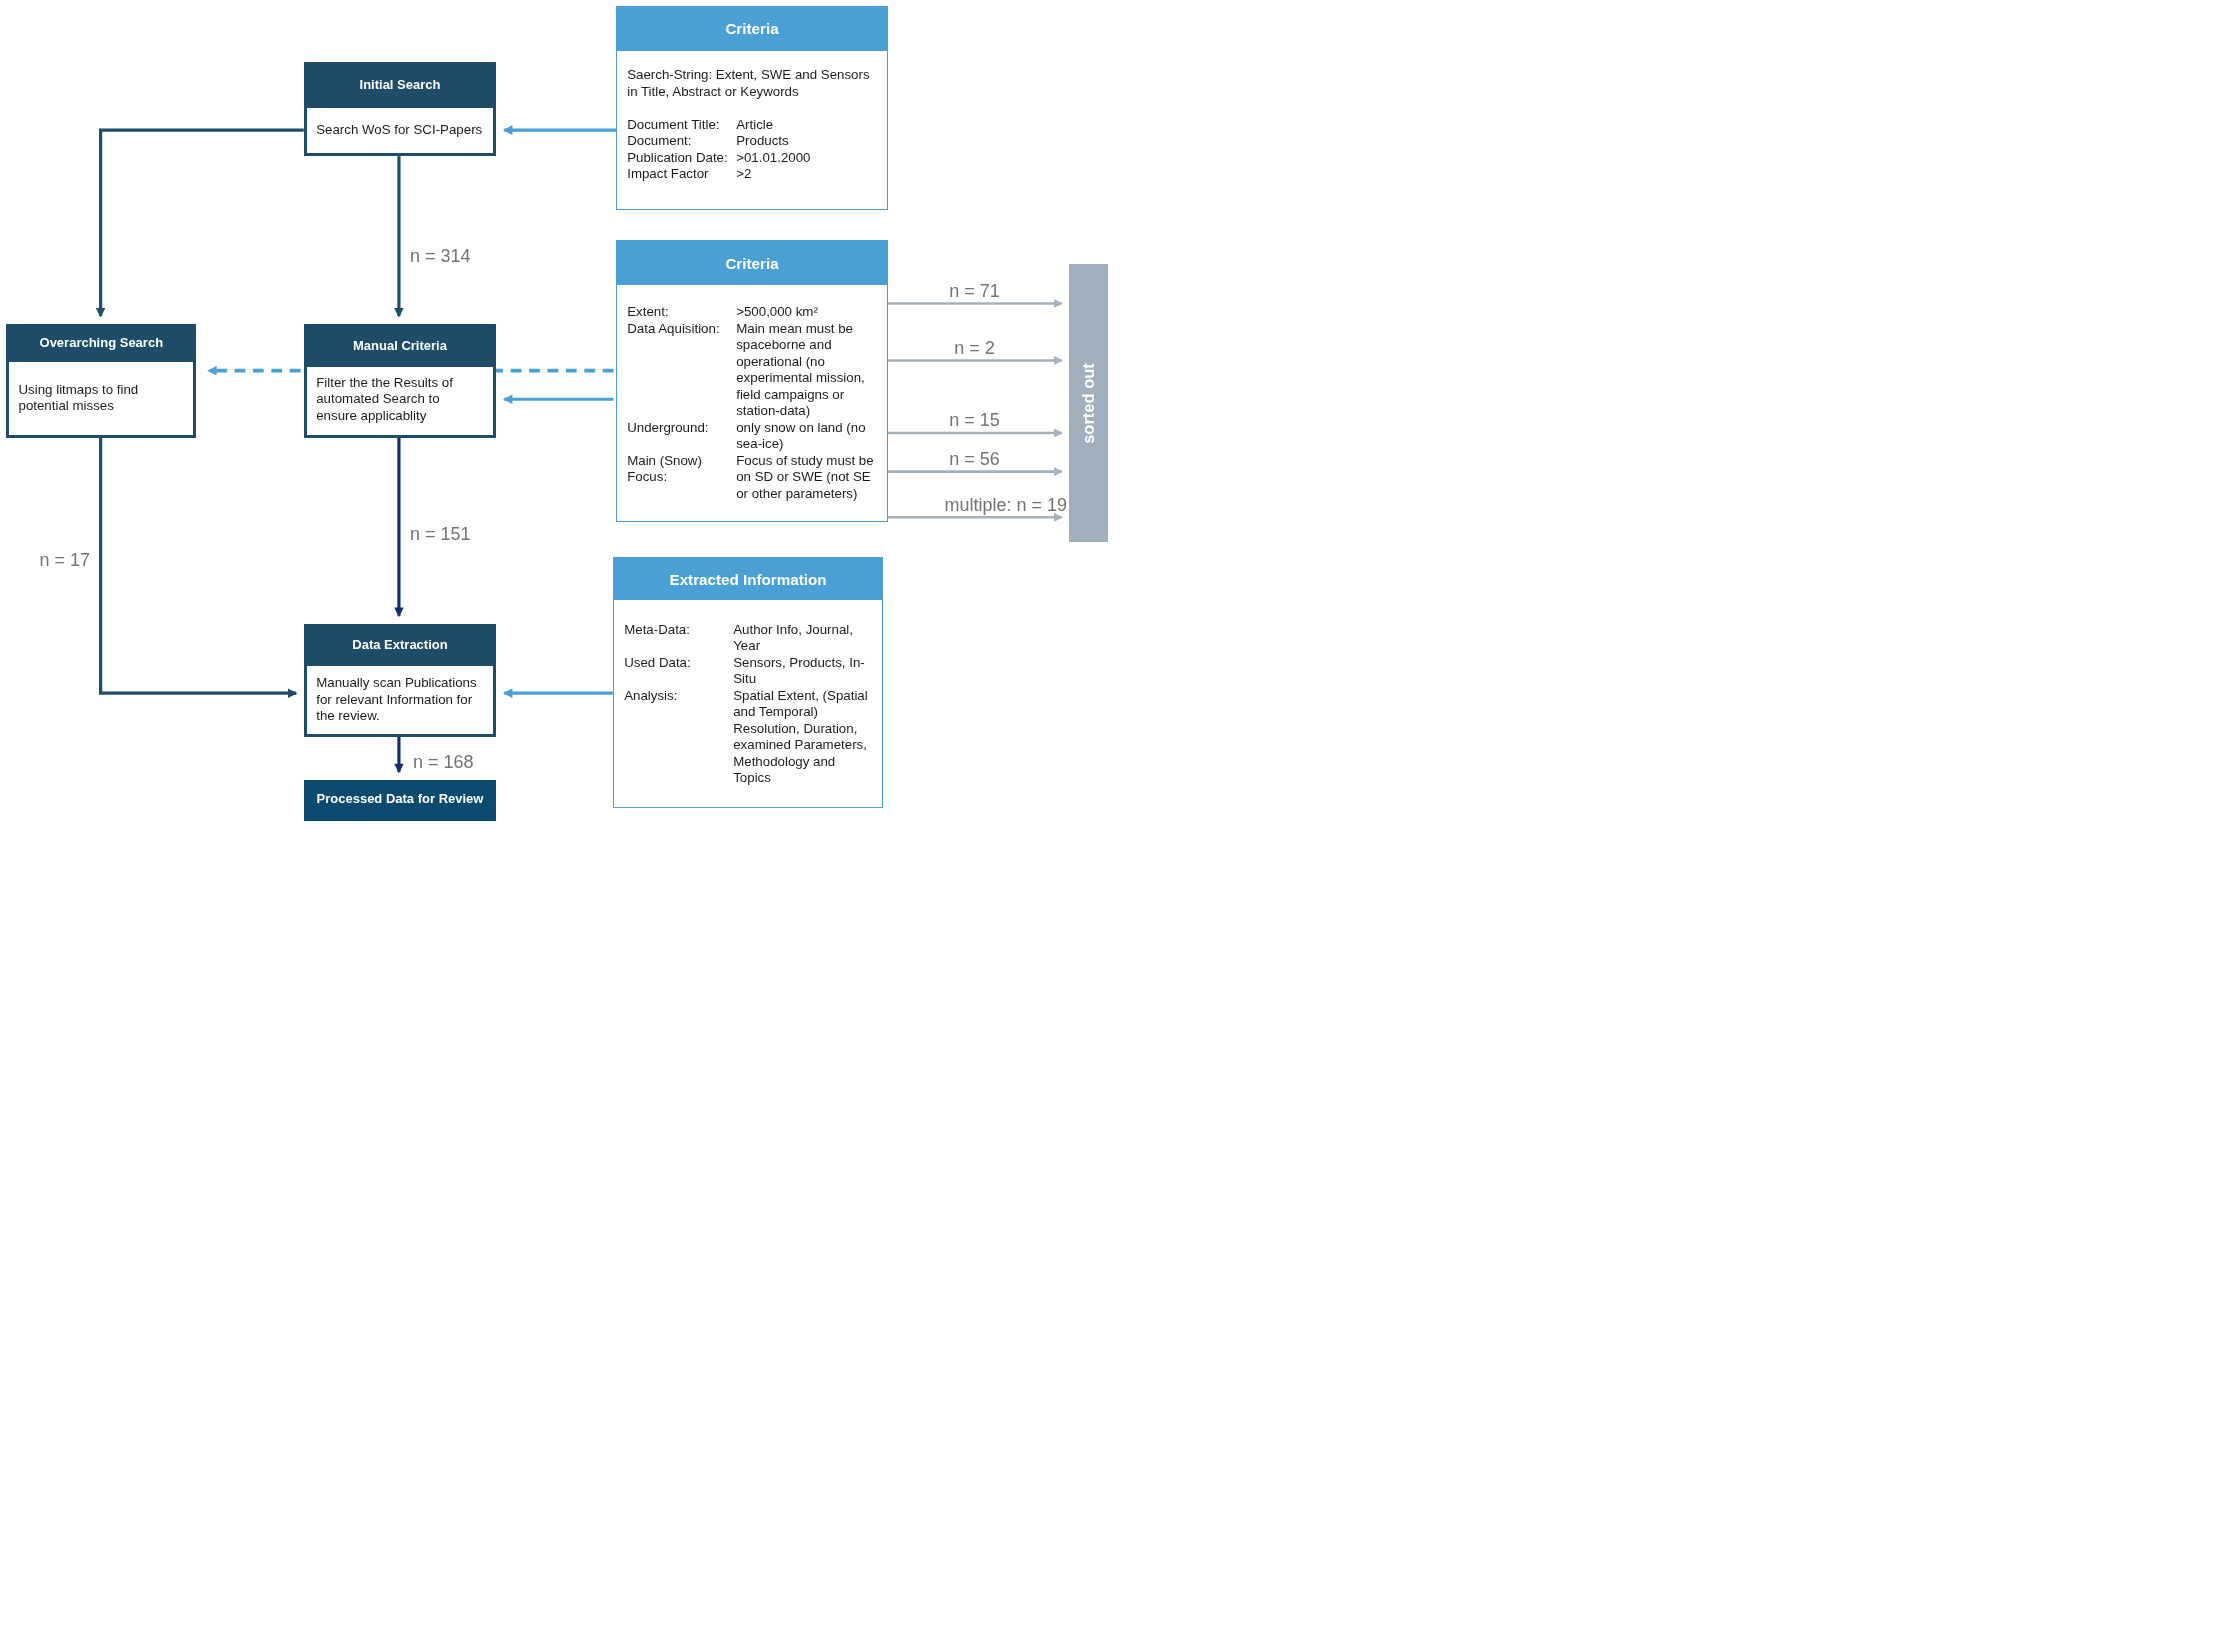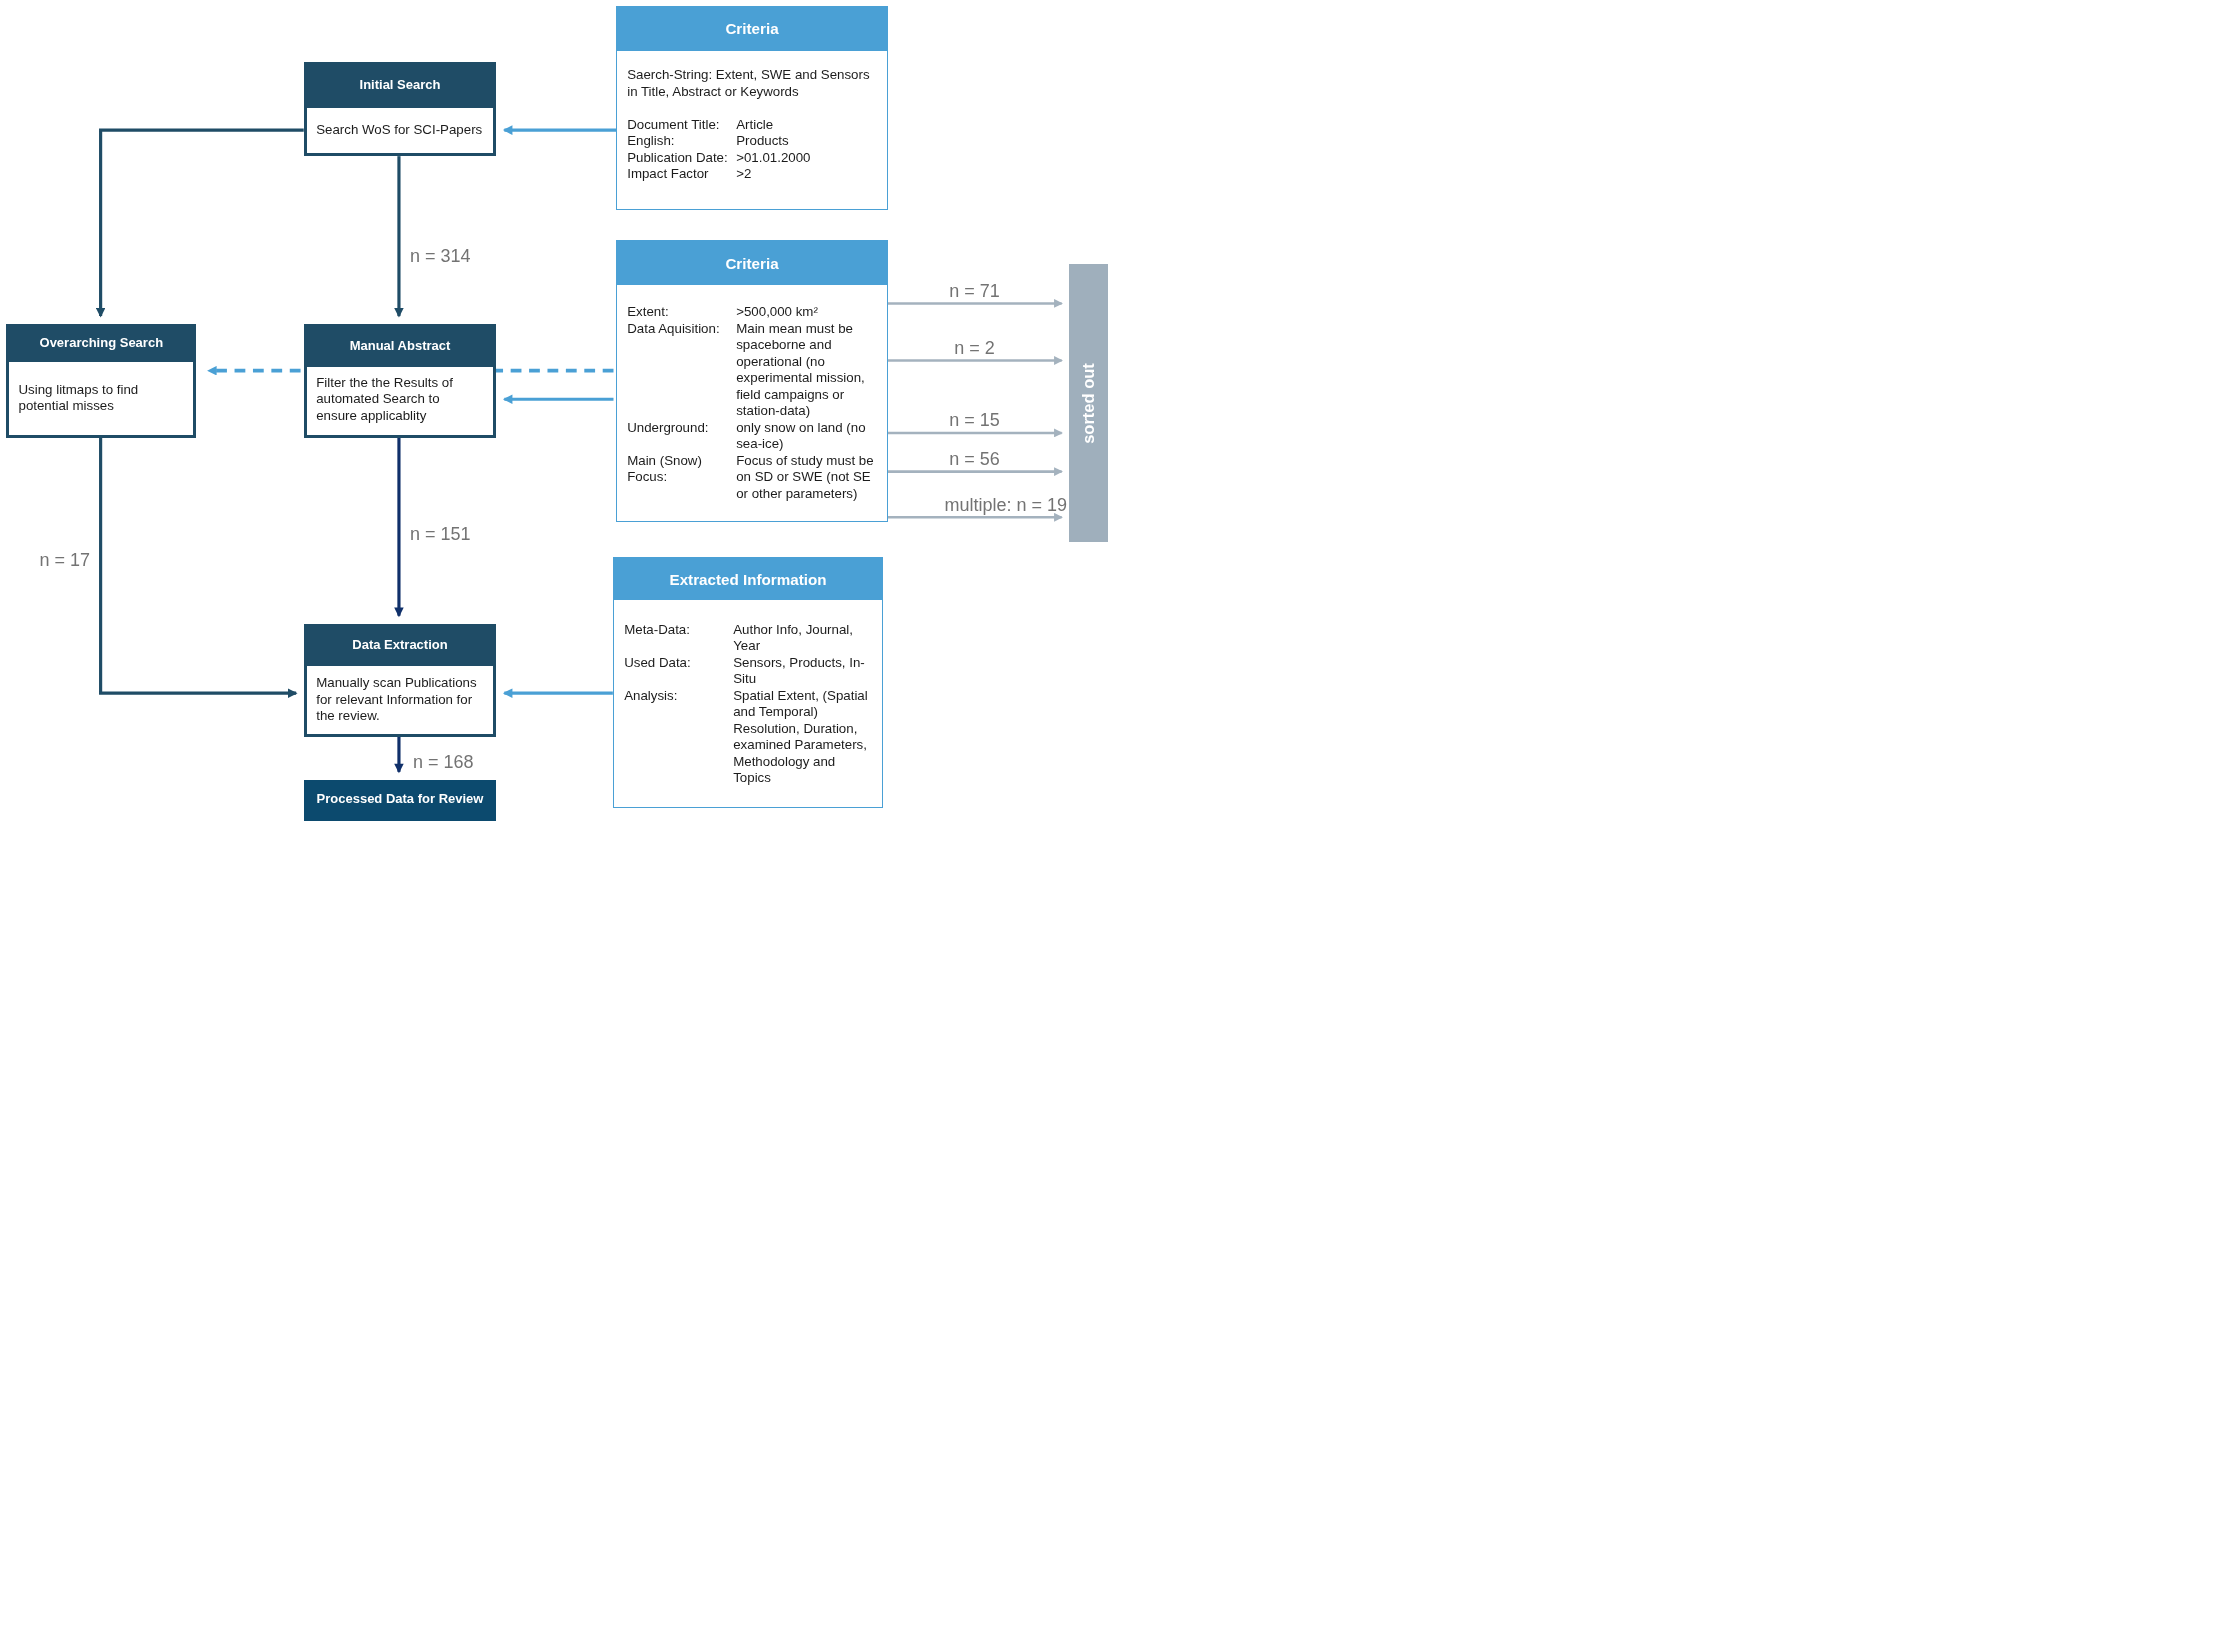--- a/index.html
+++ b/index.html
@@ -109,41 +109,41 @@
 
   <div class="node light-node" style="left:616px; top:5.7px; width:272px; height:204px;">
     <div class="hd" style="height:44px;">Criteria</div>
     <div class="bd">
       <p class="crit-intro">Saerch-String: Extent, SWE and Sensors in Title, Abstract or Keywords</p>
       <div class="crit-row">
         <span class="crit-label">Document Title:</span>
         <span class="crit-value">Article</span>
       </div>
       <div class="crit-row">
-        <span class="crit-label">English:</span>
+        <span class="crit-label">Document:</span>
         <span class="crit-value">Products</span>
       </div>
       <div class="crit-row">
         <span class="crit-label">Publication Date:</span>
         <span class="crit-value">&gt;01.01.2000</span>
       </div>
       <div class="crit-row">
         <span class="crit-label">Impact Factor</span>
         <span class="crit-value">&gt;2</span>
       </div>
     </div>
   </div>
 
   <div class="node dark-node" style="left:6.3px; top:324px; width:190px; height:114px;">
     <div class="hd" style="height:38px;">Overarching Search</div>
     <div class="bd">Using litmaps to find potential misses</div>
   </div>
 
   <div class="node dark-node" style="left:304px; top:324px; width:192px; height:114px;">
-    <div class="hd" style="height:43px;">Manual Abstract</div>
+    <div class="hd" style="height:43px;">Manual Criteria</div>
     <div class="bd top-align">Filter the the Results of automated Search to ensure applicablity</div>
   </div>
 
   <div class="node light-node" style="left:616px; top:240px; width:272px; height:282px;">
     <div class="hd" style="height:44px;">Criteria</div>
     <div class="bd" style="padding-top:19px;">
       <div class="crit-row">
         <span class="crit-label">Extent:</span>
         <span class="crit-value">&gt;500,000 km²</span>
       </div>

